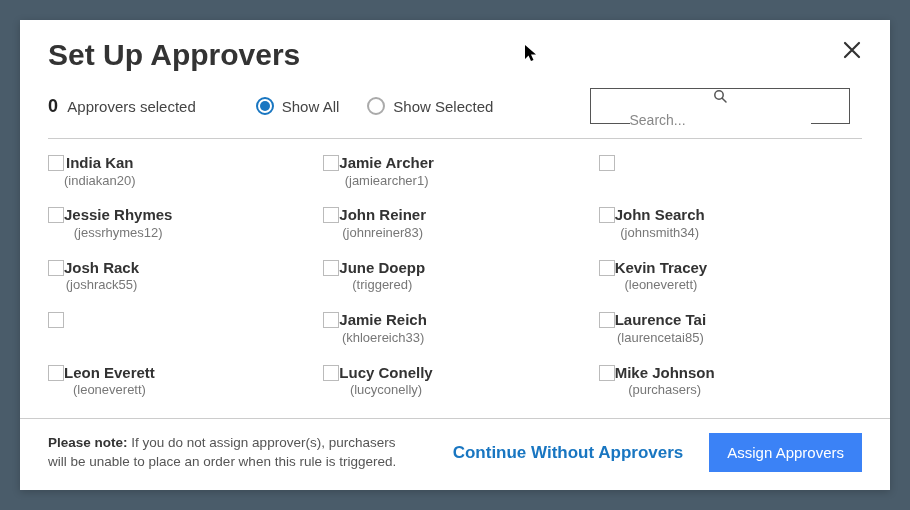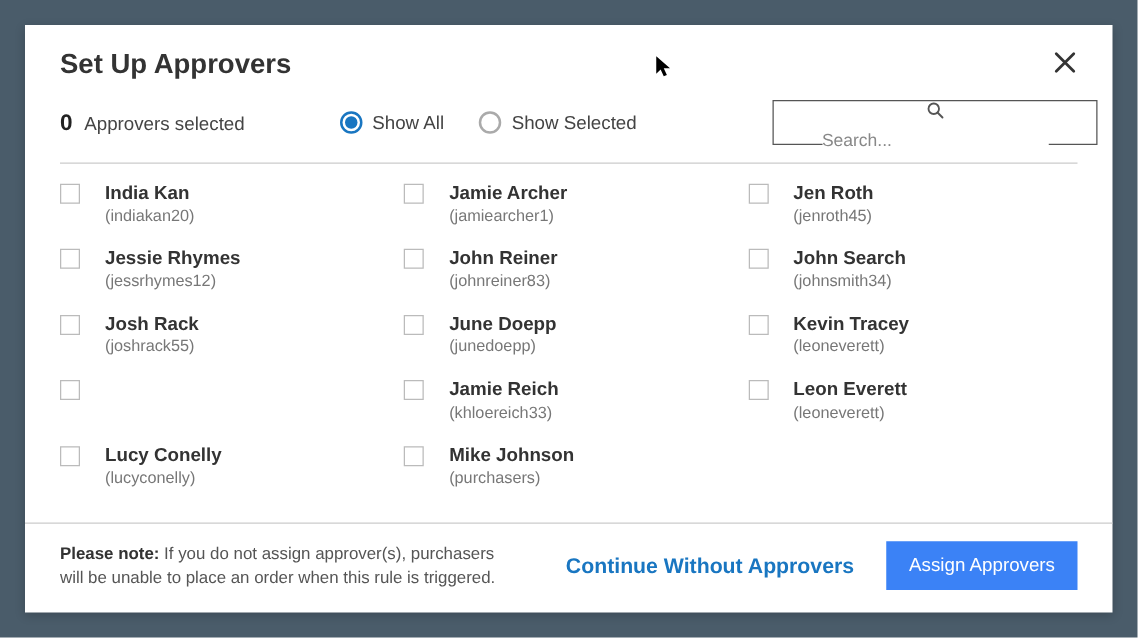--- a/index.html
+++ b/index.html
@@ -13,37 +13,37 @@
     flex-direction: column;
     box-shadow: 0 2px 8px rgba(0,0,0,0.2);
   }
   .modal-header {
     padding: 18px 28px 10px 28px;
     display: flex;
     justify-content: space-between;
     align-items: flex-start;
   }
   .modal-title {
-    font-size: 22px;
+    font-size: 30px;
     font-weight: 700;
     color: #333;
   }
   .close-btn {
     font-size: 26px;
     color: #333;
     cursor: pointer;
     line-height: 1;
     background: none;
     border: none;
   }
   .controls-row {
     display: flex;
     align-items: center;
-    padding: 6px 12px 14px 28px;
-    gap: 16px;
+    padding: 6px 40px 14px 28px;
+    gap: 0;
   }
   .selected-count {
     font-size: 15px;
     color: #444;
     margin-right: 60px;
   }
   .selected-count .num {
     font-size: 18px;
     font-weight: 600;
     color: #222;
@@ -116,22 +116,23 @@
   }
   .list-grid {
     display: grid;
     grid-template-columns: repeat(3, 1fr);
     column-gap: 10px;
     row-gap: 16px;
   }
   .approver-item {
     display: flex;
     align-items: flex-start;
-    gap: 20px;
-    cursor: pointer;
+    gap: 0;
+    cursor: pointer;
+    text-align: center;
   }
   .checkbox {
     width: 16px; height: 16px;
     border: 1.5px solid #bbb;
     margin-top: 2px;
     flex-shrink: 0;
   }
   .approver-text { line-height: 1.3; }
   .approver-name {
     font-size: 15px;
@@ -249,24 +250,20 @@
           </div>
           <div class="approver-item">
             <div class="checkbox"></div>
             <div class="approver-text">
               <div class="approver-name">Jamie Archer</div>
               <div class="approver-username">(jamiearcher1)</div>
             </div>
           </div>
           <div class="approver-item">
             <div class="checkbox"></div>
-            <div class="approver-text">
-              <div class="approver-name">Jen Roth</div>
-              <div class="approver-username">(jenroth45)</div>
-            </div>
           </div>
           <div class="approver-item">
             <div class="checkbox"></div>
             <div class="approver-text">
               <div class="approver-name">Jessie Rhymes</div>
               <div class="approver-username">(jessrhymes12)</div>
             </div>
           </div>
           <div class="approver-item">
             <div class="checkbox"></div>
@@ -286,38 +283,45 @@
             <div class="checkbox"></div>
             <div class="approver-text">
               <div class="approver-name">Josh Rack</div>
               <div class="approver-username">(joshrack55)</div>
             </div>
           </div>
           <div class="approver-item">
             <div class="checkbox"></div>
             <div class="approver-text">
               <div class="approver-name">June Doepp</div>
-              <div class="approver-username">(junedoepp)</div>
+              <div class="approver-username">(triggered)</div>
             </div>
           </div>
           <div class="approver-item">
             <div class="checkbox"></div>
             <div class="approver-text">
               <div class="approver-name">Kevin Tracey</div>
               <div class="approver-username">(leoneverett)</div>
             </div>
           </div>
           <div class="approver-item">
             <div class="checkbox"></div>
           </div>
           <div class="approver-item">
             <div class="checkbox"></div>
             <div class="approver-text">
               <div class="approver-name">Jamie Reich</div>
               <div class="approver-username">(khloereich33)</div>
+            </div>
+          </div>
+          <div class="approver-item">
+            <div class="checkbox"></div>
+            <div class="approver-text">
+              <div class="approver-name">Laurence Tai</div>
+              <div class="approver-username">(laurencetai85)</div>
             </div>
           </div>
           <div class="approver-item">
             <div class="checkbox"></div>
             <div class="approver-text">
               <div class="approver-name">Leon Everett</div>
               <div class="approver-username">(leoneverett)</div>
             </div>
           </div>
           <div class="approver-item">

